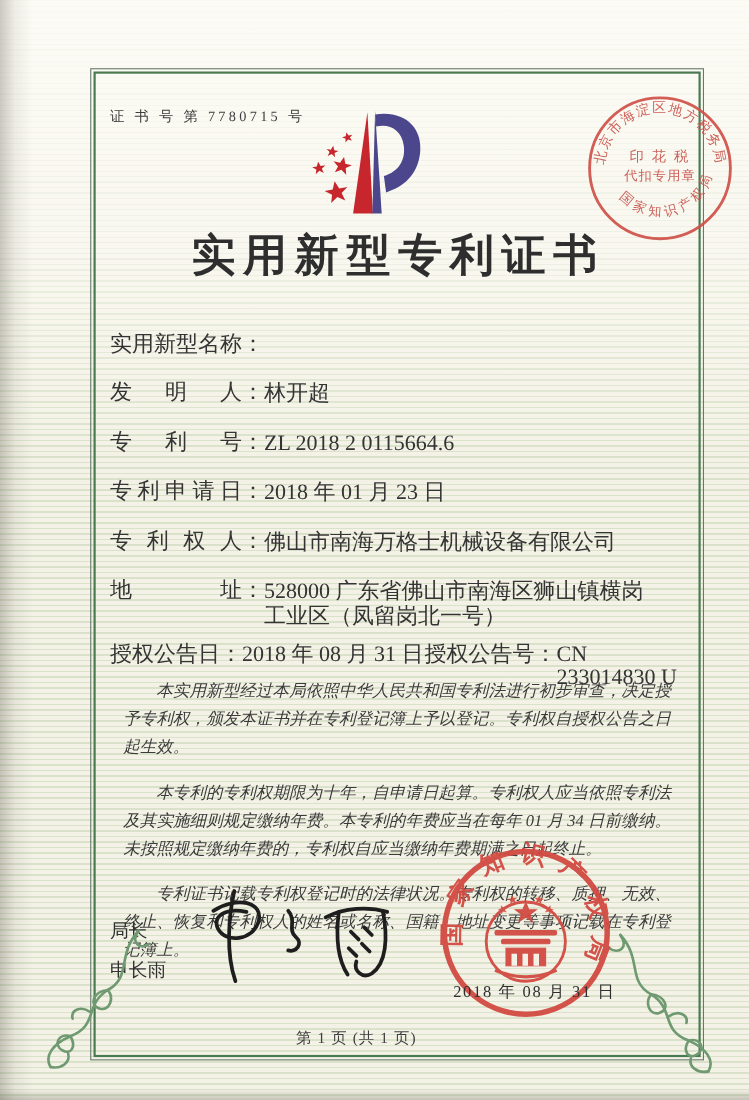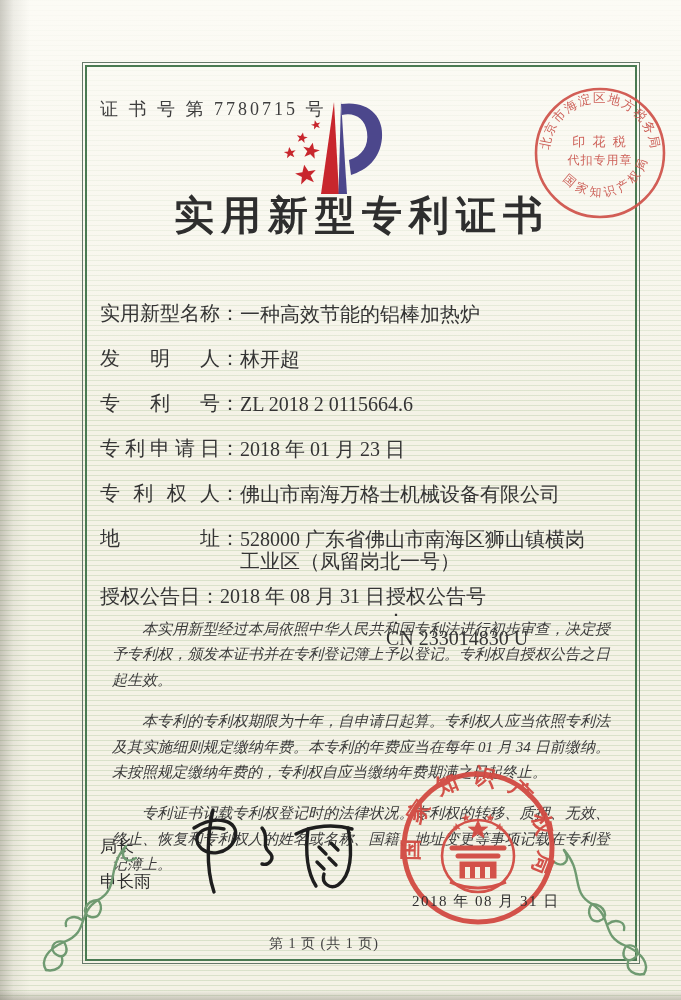--- a/index.html
+++ b/index.html
@@ -37,39 +37,39 @@
   .frame{
     position:absolute;left:82px;top:62px;width:556px;height:900px;
     border:1.5px solid #66796a;z-index:1;
   }
   .frame-inner{
     position:absolute;inset:2px;
     border:2.5px solid #4a7a52;
   }
   .abs{position:absolute;z-index:2;}
   .cert-no{
-    left:100px;top:97px;font-size:18px;letter-spacing:3px;color:#3d3d3d;
+    left:100px;top:97px;font-size:13px;letter-spacing:3px;color:#3d3d3d;
   }
   .title{
-    left:84px;top:188px;width:556px;text-align:center;
+    left:84px;top:204px;width:556px;text-align:center;
     font-size:40px;letter-spacing:7px;font-weight:600;color:#2e2e2e;
   }
   .fields{
     left:100px;top:303px;width:524px;font-size:20px;color:#343434;
   }
   .field-row{display:flex;align-items:flex-start;line-height:21px;margin-bottom:23px;}
   .field-label{
     display:inline-block;width:6em;flex-shrink:0;
     text-align:justify;text-align-last:justify;white-space:pre;
   }
   .field-colon{flex-shrink:0;}
   .field-value{flex:1;line-height:22px;}
   .grant-row{display:flex;margin-bottom:16px;}
   .grant-left{display:flex;width:286px;flex-shrink:0;}
-  .grant-right{display:flex;flex-direction:column;}
+  .grant-right{display:flex;}
   .body-text{
     left:96px;top:601px;width:530px;
     font-size:15px;line-height:25.4px;text-align:justify;color:#3b3b3b;
   }
   .body-text p{margin:16px;text-indent:2em;font-style:italic;}
   .sign-block{left:100px;top:829px;font-size:17px;line-height:35px;color:#2f2f2f;}
   .page-footer{
     left:84px;top:935px;width:480px;text-align:center;
     font-size:14px;letter-spacing:1px;color:#3f3f3f;
   }
@@ -123,21 +123,20 @@
   <text x="71" y="84" text-anchor="middle" font-size="12" fill="#c9544c" letter-spacing="1">代扣专用章</text>
 </svg>
 
 <div class="abs title">实用新型专利证书</div>
 
 <div class="abs fields">
 
   <div class="field-row">
     <span class="field-label">实用新型名称</span>
       <span class="field-colon">：</span>
-    <span class="field-value">一种高效节能的铝棒加热炉</span>
   </div>
 
   <div class="field-row">
     <span class="field-label">发　明　人</span>
       <span class="field-colon">：</span>
     <span class="field-value">林开超</span>
   </div>
 
   <div class="field-row">
     <span class="field-label">专　利　号</span>

